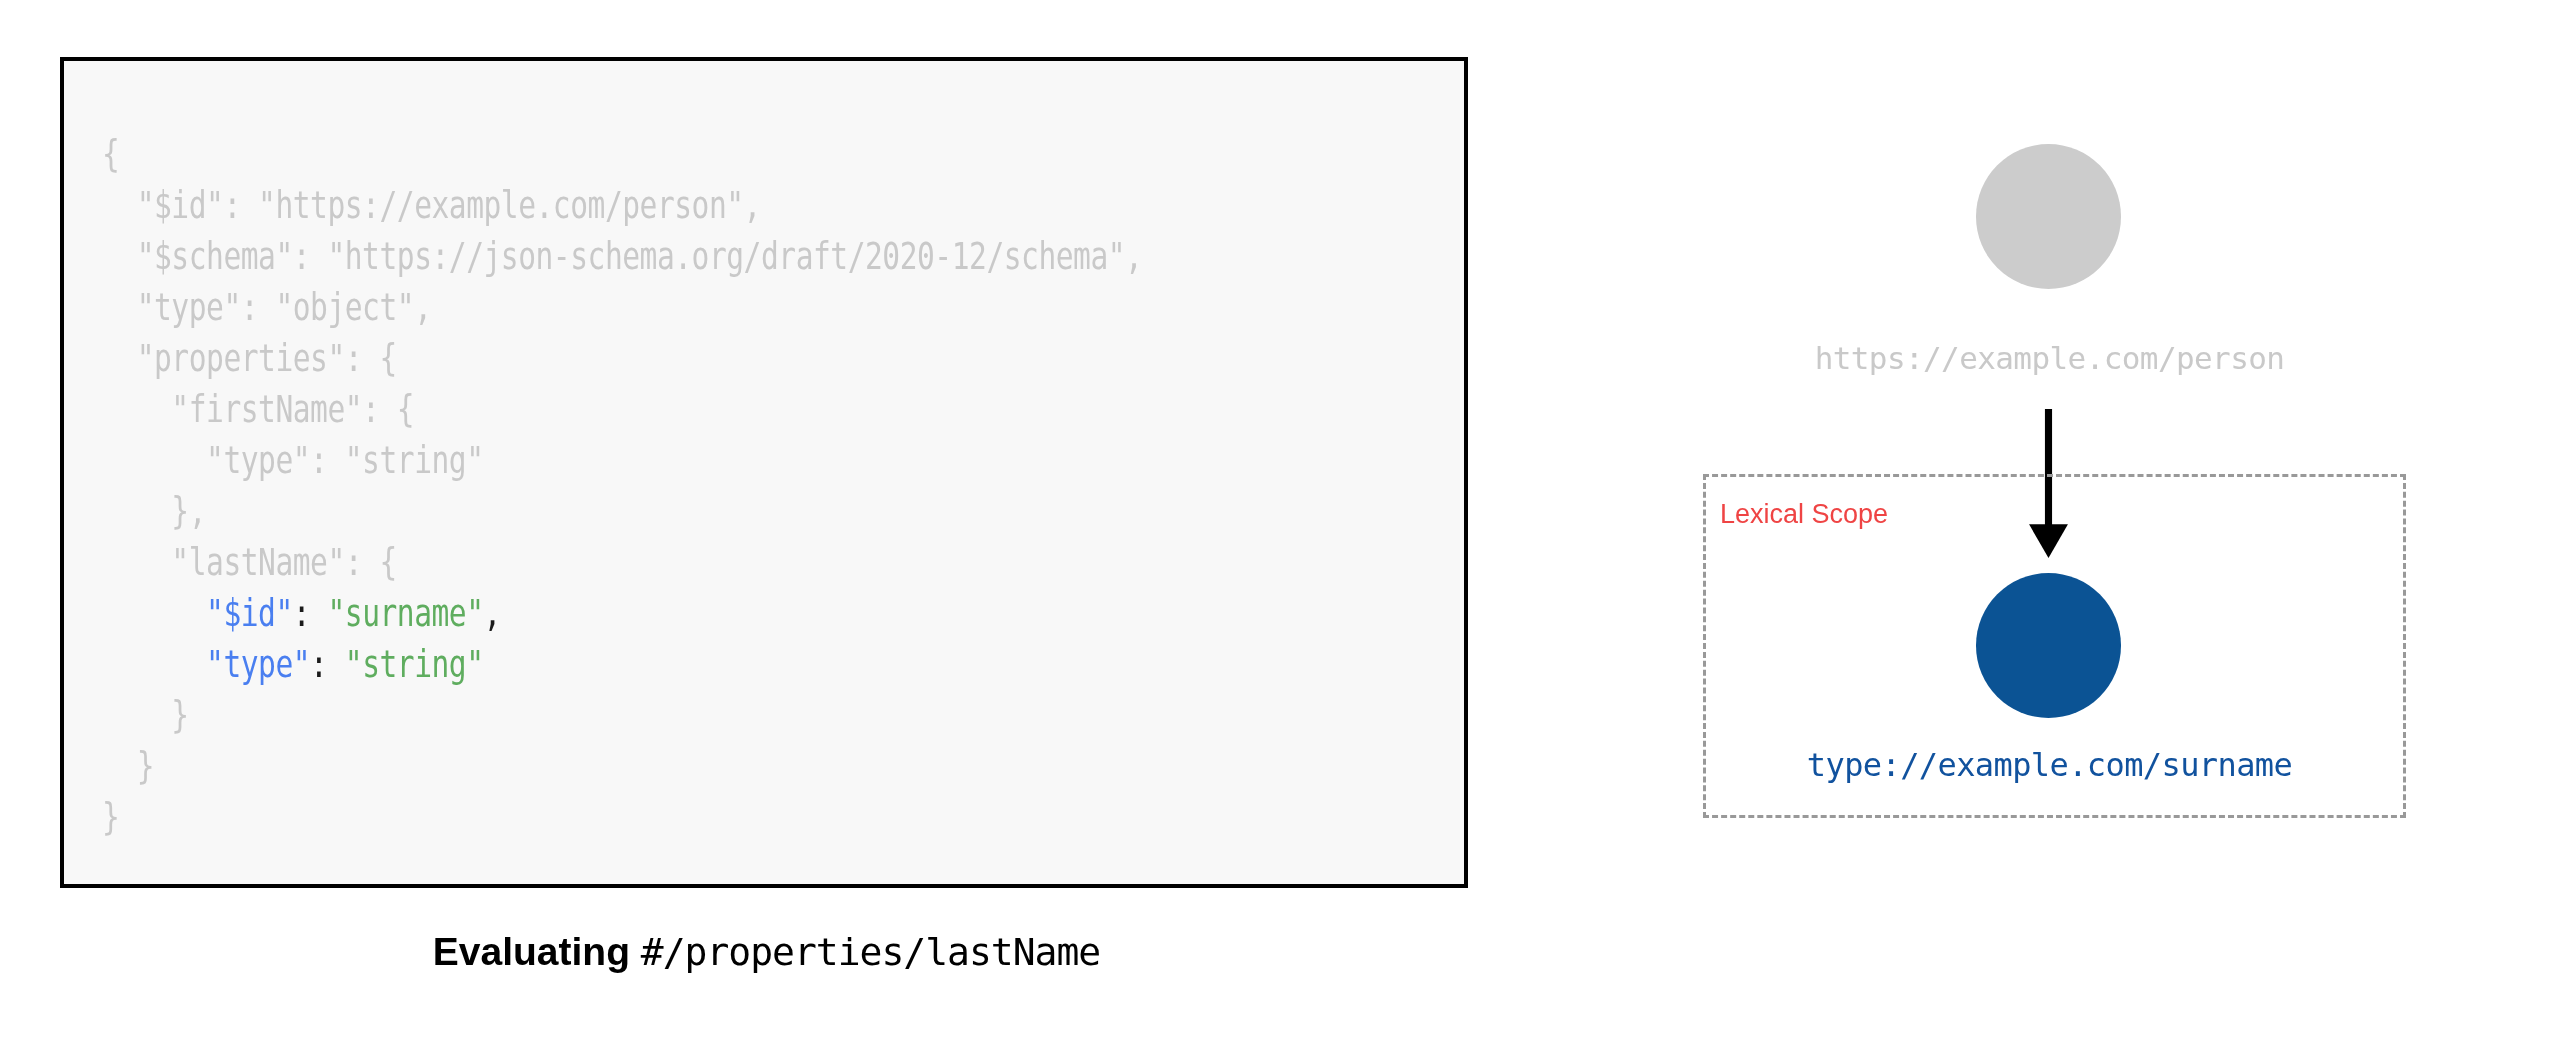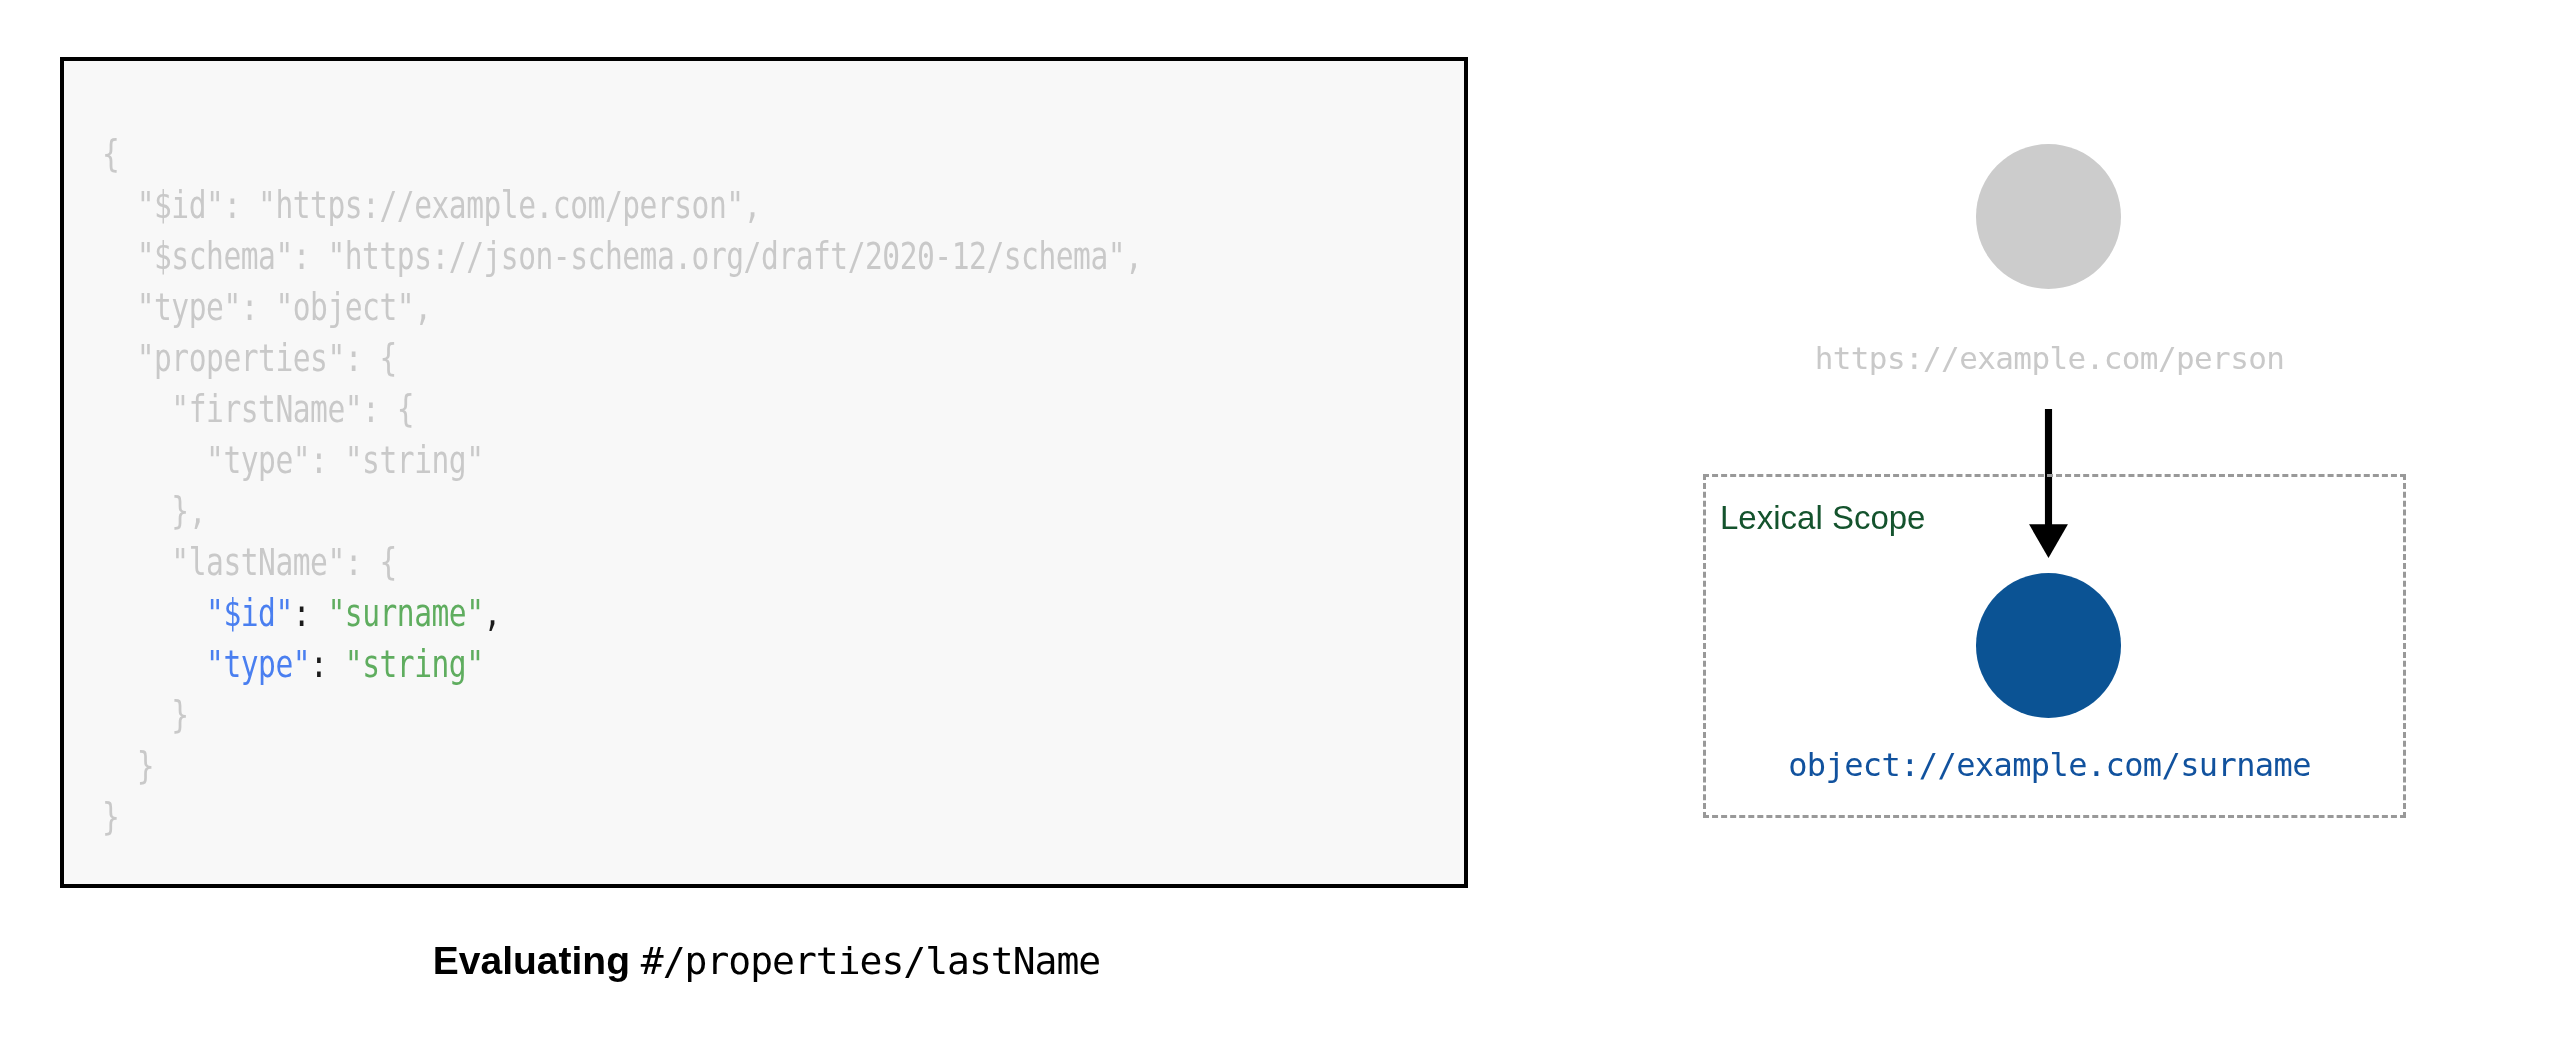--- a/index.html
+++ b/index.html
@@ -61,21 +61,20 @@
     position: absolute;
     text-align: center;
     white-space: nowrap;
     color: #000000;
   }
   #caption-left {
     left: 0;
     top: 930px;
     width: 1533px;
     font-size: 39px;
-    margin-top: 9px;
   }
   #caption-left .cap-bold {
     font-family: "Liberation Sans", sans-serif;
     font-weight: bold;
     font-size: 39px;
   }
   #caption-left .cap-mono {
     font-family: "DejaVu Sans Mono", "Liberation Mono", monospace;
     font-weight: normal;
     font-size: 38px;
@@ -132,22 +131,22 @@
     height: 344px;
     box-sizing: border-box;
     border: 3.9px dashed #999999;
     background: transparent;
   }
   #scope-box-label {
     position: absolute;
     left: 187px;
     top: 499px;
     font-family: "Liberation Sans", sans-serif;
-    font-size: 33px;
-    color: #14532d;
+    font-size: 27px;
+    color: #ef4444;
     white-space: nowrap;
   }
 
   
   #inner-node {
     position: absolute;
     left: 443px;
     top: 573px;
     width: 145px;
     height: 145px;
@@ -189,16 +188,16 @@
 
   <svg id="scope-arrow" viewBox="0 0 100 230">
     <line x1="50" y1="0" x2="50" y2="190" stroke="#000000" stroke-width="11"></line>
     <polygon points="20,178 80,178 50,230" fill="#000000"></polygon>
   </svg>
 
   <div id="scope-box"></div>
   <div id="scope-box-label">Lexical Scope</div>
 
   <div id="inner-node"></div>
-  <div id="inner-node-label">object://example.com/surname</div>
+  <div id="inner-node-label">type://example.com/surname</div>
 
 </div>
 
 
 </body></html>

